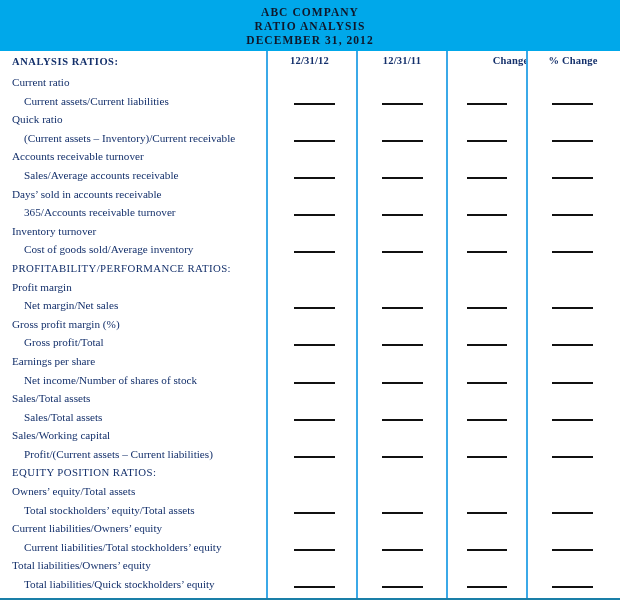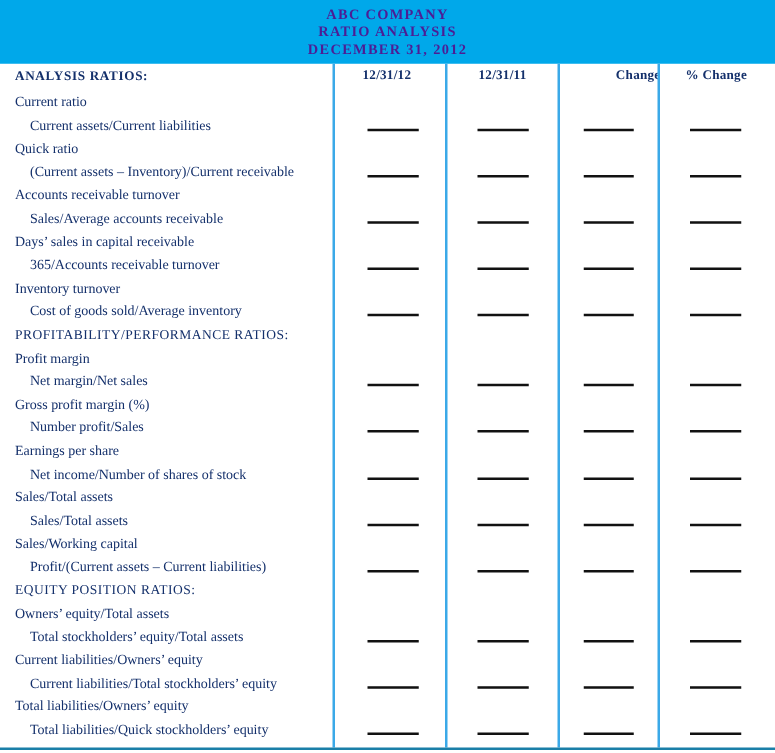--- a/index.html
+++ b/index.html
@@ -23,21 +23,21 @@
   }
 
   
   .title-band {
     position: absolute;
     left: 0;
     top: 0;
     width: 620px;
     height: 51px;
     background: #00a8ea;
-    color: #4c1d95;
+    color: #0f172a;
     text-align: center;
     box-sizing: border-box;
     padding-top: 5px;
   }
   .title-line {
     font-family: "Liberation Serif", "DejaVu Serif", serif;
     font-weight: bold;
     font-size: 11.5px;
     letter-spacing: 1.05px;
     line-height: 14px;
@@ -178,21 +178,21 @@
         <div class="row-label">Accounts receivable turnover</div>
       </div>
       <div class="row indent">
         <div class="row-label">Sales/Average accounts receivable</div>
         <div class="blank b1"></div>
         <div class="blank b2"></div>
         <div class="blank b3"></div>
         <div class="blank b4"></div>
       </div>
       <div class="row">
-        <div class="row-label">Days’ sales in capital receivable</div>
+        <div class="row-label">Days’ sold in accounts receivable</div>
       </div>
       <div class="row indent">
         <div class="row-label">365/Accounts receivable turnover</div>
         <div class="blank b1"></div>
         <div class="blank b2"></div>
         <div class="blank b3"></div>
         <div class="blank b4"></div>
       </div>
       <div class="row">
         <div class="row-label">Inventory turnover</div>
@@ -214,21 +214,21 @@
         <div class="row-label">Net margin/Net sales</div>
         <div class="blank b1"></div>
         <div class="blank b2"></div>
         <div class="blank b3"></div>
         <div class="blank b4"></div>
       </div>
       <div class="row">
         <div class="row-label">Gross profit margin (%)</div>
       </div>
       <div class="row indent">
-        <div class="row-label">Number profit/Sales</div>
+        <div class="row-label">Gross profit/Total</div>
         <div class="blank b1"></div>
         <div class="blank b2"></div>
         <div class="blank b3"></div>
         <div class="blank b4"></div>
       </div>
       <div class="row">
         <div class="row-label">Earnings per share</div>
       </div>
       <div class="row indent">
         <div class="row-label">Net income/Number of shares of stock</div>

